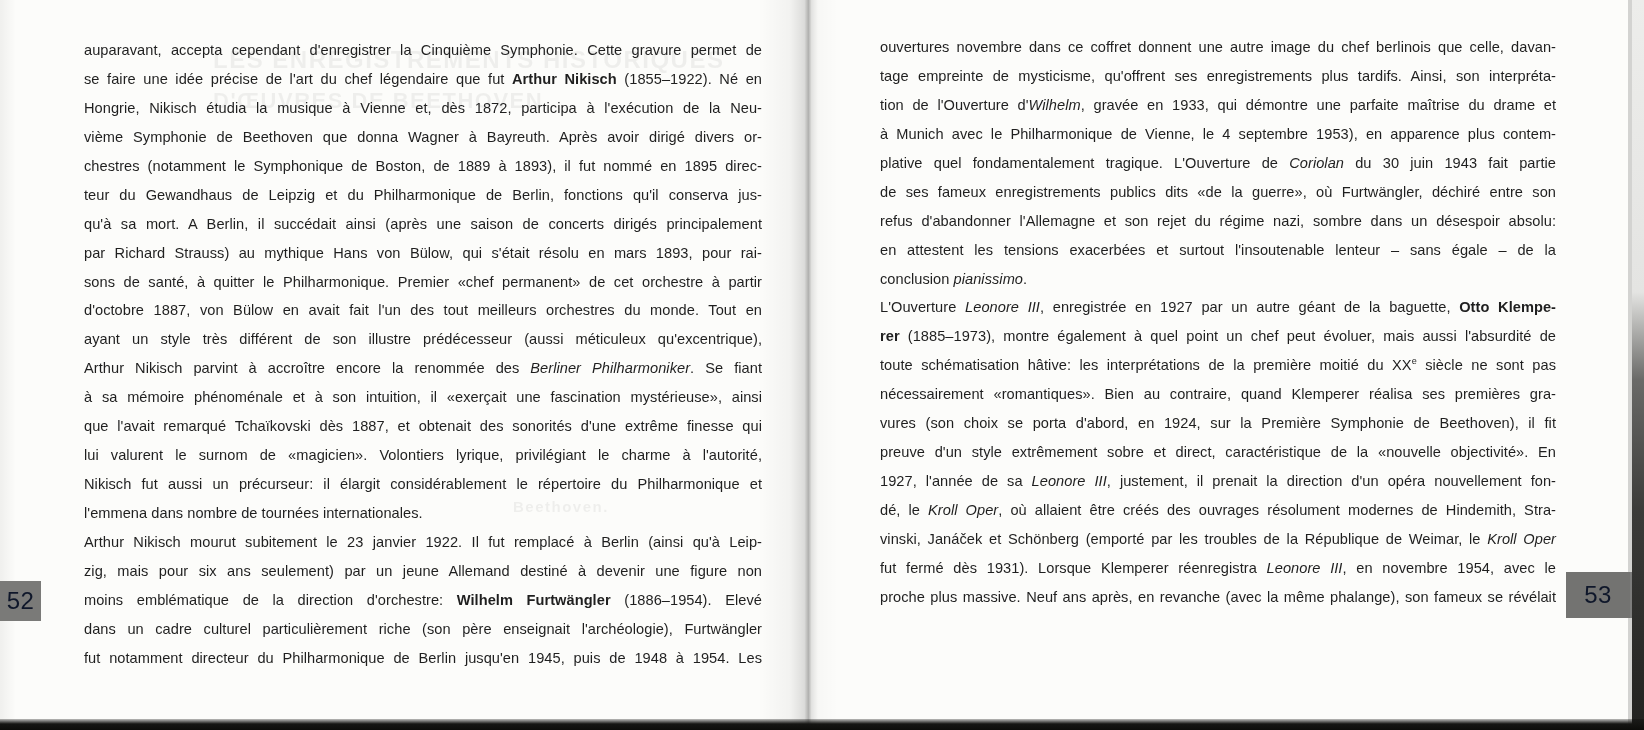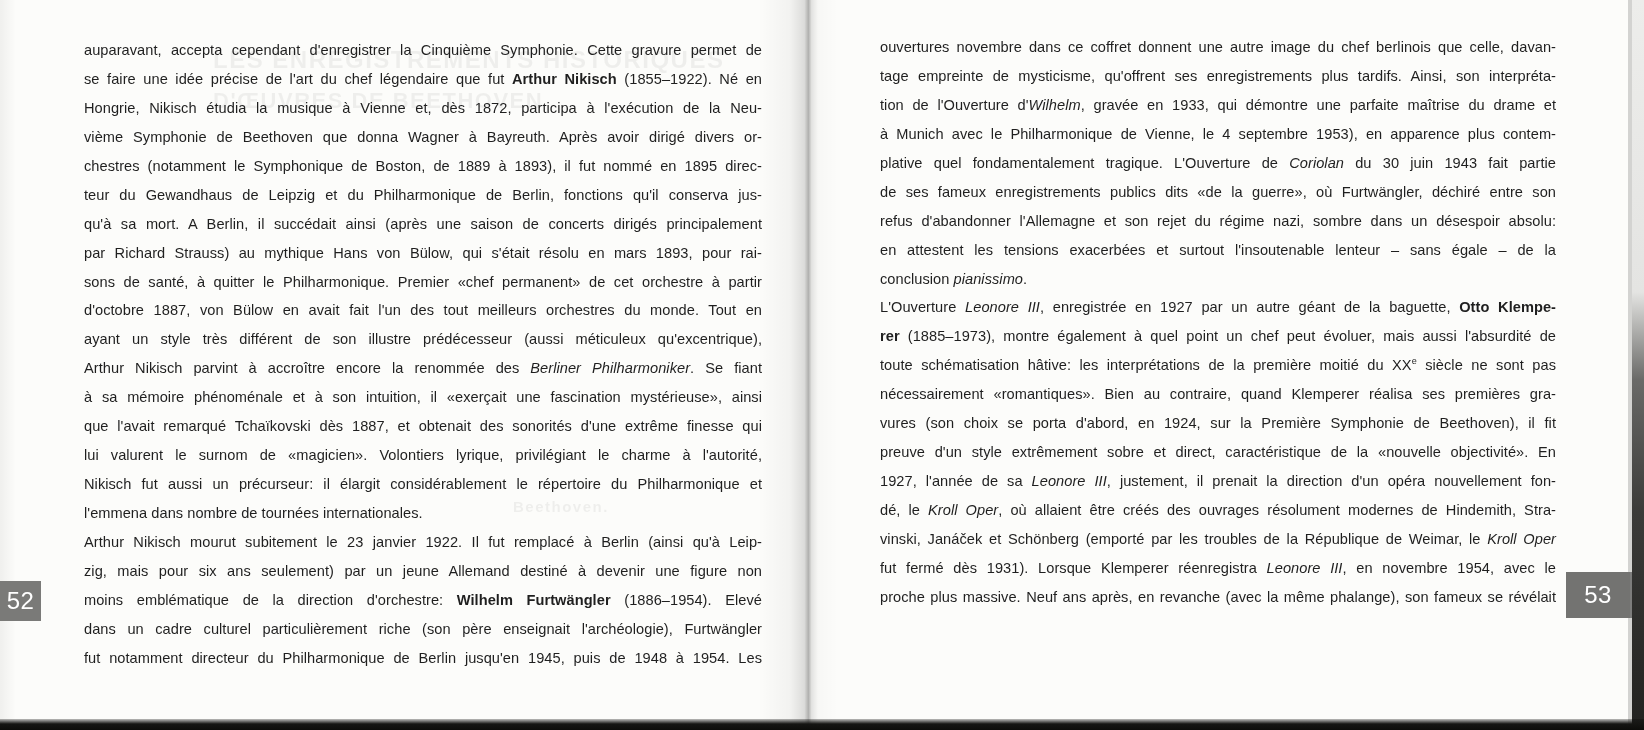--- a/index.html
+++ b/index.html
@@ -72,21 +72,21 @@
   
   #bottom-edge{
     position:absolute;left:0;top:719px;width:1644px;height:11px;
     background:linear-gradient(to bottom, rgba(0,0,0,0.25), #151513 45%, #0c0c0a);
   }
 
   
   .page-tab{
     position:absolute;
     background:#7a7a78;
-    color:#ffffff;
+    color:#0f172a;
     display:flex;align-items:center;justify-content:center;
     font-size:24px;
     letter-spacing:0.5px;
   }
   #tab-left { left:0;      top:581px; width:41px; height:40px; }
   #tab-right{ left:1566px; top:572px; width:64px; height:46px;
               background:#737371; box-shadow:2px 0 0 rgba(40,40,40,0.5); }
 </style>
 </head>
 <body>

